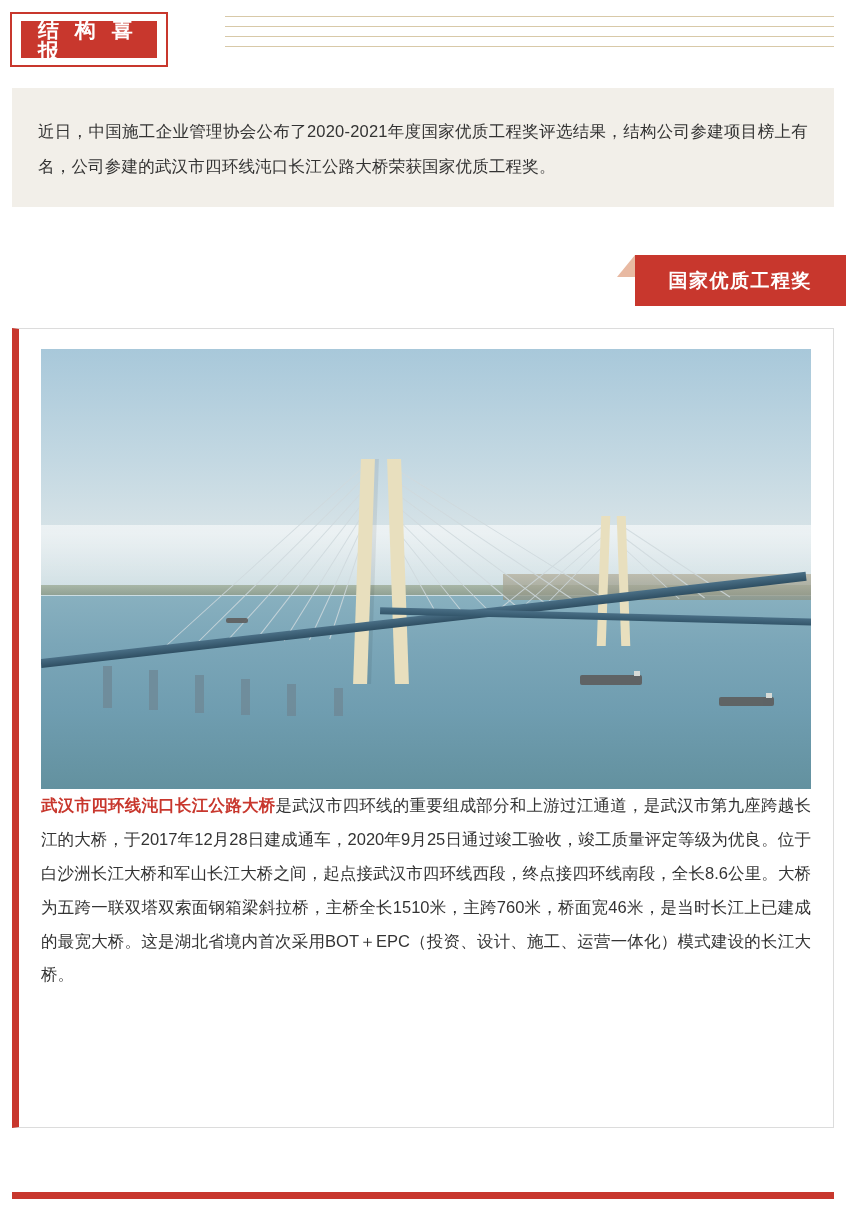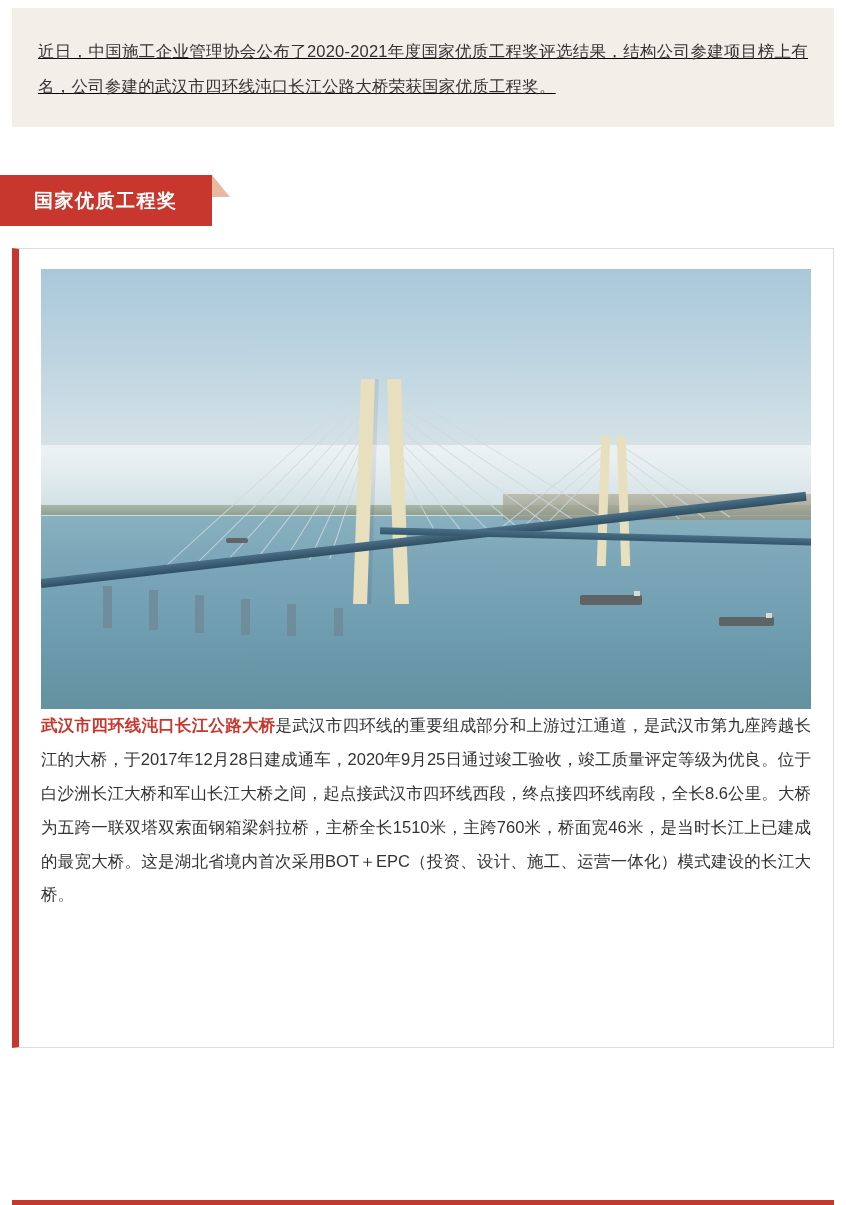--- a/index.html
+++ b/index.html
@@ -75,36 +75,35 @@
   .header-lines .ln.short {
     margin-right: 0px;
   }
 
   
   .intro {
     margin: 8px 12px 0 12px;
     background: #f2efe9;
     padding: 26px 26px 24px 26px;
     box-sizing: border-box;
-    text-decoration: underline;
   }
   .intro p {
     margin: 0;
     font-size: 16.5px;
     line-height: 2.1;
     color: #333333;
     text-align: justify;
     letter-spacing: 0.2px;
   }
 
   
   .award-wrap {
     margin-top: 48px;
     display: flex;
-    justify-content: flex-start;
+    justify-content: flex-end;
   }
   .award-banner {
     position: relative;
     background: #c8372d;
     color: #ffffff;
     font-size: 19px;
     font-weight: bold;
     letter-spacing: 1.5px;
     padding: 16px 34px;
     line-height: 1;
@@ -264,20 +263,31 @@
     width: 822px;
     height: 7px;
     background: #c8372d;
   }
 </style>
 </head>
 <body>
 
 <div class="page">
 
+  <div class="header">
+    <div class="header-badge">
+      <div class="header-badge-inner">结 构 喜 报</div>
+    </div>
+    <div class="header-lines">
+      <div class="ln"></div>
+      <div class="ln"></div>
+      <div class="ln"></div>
+      <div class="ln short"></div>
+    </div>
+  </div>
 
   <div class="intro">
     <p>近日，中国施工企业管理协会公布了2020-2021年度国家优质工程奖评选结果，结构公司参建项目榜上有名，公司参建的武汉市四环线沌口长江公路大桥荣获国家优质工程奖。</p>
   </div>
 
   <div class="award-wrap">
     <div class="award-banner">国家优质工程奖</div>
   </div>
 
   <div class="card">

